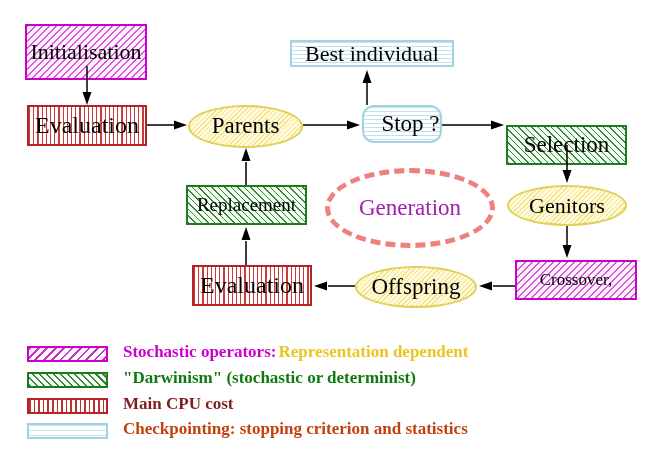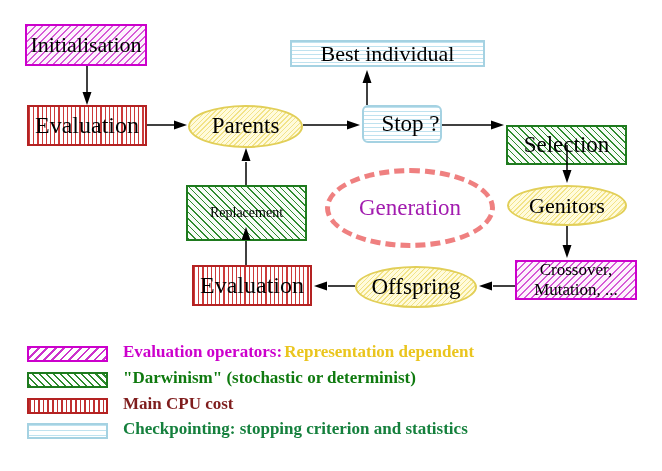--- a/index.html
+++ b/index.html
@@ -31,21 +31,21 @@
   }
   .f-cyan{
     border:2px solid #a5d2e2;
     background:repeating-linear-gradient(180deg,#bfe2ef 0,#bfe2ef 1.1px,#ffffff 1.1px,#ffffff 4px);
   }
   .f-yellow{
     border:2px solid #e2cf58;
     background:repeating-linear-gradient(135deg,#f2e388 0,#f2e388 1px,#fffbdc 1px,#fffbdc 3.4px);
   }
   .ellipse{border-radius:50%;}
-  .rounded{border-radius:6px;padding-left:17px;}
+  .rounded{border-radius:12px;padding-left:17px;}
   .gen-ellipse{
     position:absolute;border:5px dashed #ef8080;border-radius:50%;
     display:flex;align-items:center;justify-content:center;
     color:#a21caf;box-sizing:border-box;
   }
   .arrows{position:absolute;left:0;top:0;pointer-events:none;}
   .arrows line{stroke:#000;stroke-width:1.5;}
   .arrows polygon{fill:#000;}
   
   .legend-row{position:absolute;left:27px;height:16px;display:flex;align-items:center;}
@@ -69,70 +69,69 @@
     background:repeating-linear-gradient(180deg,#bfe2ef 0,#bfe2ef 1.3px,#ffffff 1.3px,#ffffff 5px);
   }
   .legend-text{
     position:absolute;left:96px;top:-4px;white-space:nowrap;
     font-weight:bold;font-size:17px;
   }
   .t-magenta{color:#cc00cc;}
   .t-gold{color:#eac51e;margin-left:2px;}
   .t-green{color:#0f7a0f;}
   .t-red{color:#7f1d1d;}
-  .t-cyan{color:#15803d;}
+  .t-cyan{color:#c2410c;}
   .two-line{flex-direction:column;font-size:17px;line-height:1.15;text-align:center;}
 </style>
 </head>
 <body>
 
 <div id="canvas">
 
-  <div class="node f-magenta" style="left:25px;top:24px;width:122px;height:42px;font-size:22px;">
+  <div class="node f-magenta" style="left:25px;top:24px;width:122px;height:56px;font-size:22px;">
     <span>Initialisation</span>
   </div>
 
   <div class="node f-red" style="left:27px;top:105px;width:120px;height:41px;font-size:24px;">
     <span>Evaluation</span>
   </div>
 
   <div class="node f-yellow ellipse" style="left:188px;top:105px;width:115px;height:43px;font-size:23px;">
     <span>Parents</span>
   </div>
 
-  <div class="node f-cyan" style="left:290px;top:40px;width:195px;height:27px;font-size:22px;">
+  <div class="node f-cyan" style="left:290px;top:40px;width:164px;height:27px;font-size:22px;">
     <span>Best individual</span>
   </div>
 
   <div class="node f-cyan rounded" style="left:362px;top:105px;width:80px;height:38px;font-size:23px;">
     <span>Stop ?</span>
   </div>
 
   <div class="node f-green" style="left:506px;top:105px;width:121px;height:40px;font-size:23px;margin-top:20px;">
     <span>Selection</span>
   </div>
 
   <div class="node f-yellow ellipse" style="left:507px;top:185px;width:120px;height:41px;font-size:22px;">
     <span>Genitors</span>
   </div>
 
   <div class="node f-magenta two-line" style="left:515px;top:260px;width:122px;height:40px;">
     <span>Crossover,</span>
-    <span>Mutation, ...</span>
   </div>
 
   <div class="node f-yellow ellipse" style="left:355px;top:266px;width:122px;height:42px;font-size:23px;">
     <span>Offspring</span>
   </div>
 
   <div class="node f-red" style="left:192px;top:265px;width:120px;height:41px;font-size:24px;">
     <span>Evaluation</span>
   </div>
 
-  <div class="node f-green" style="left:186px;top:185px;width:121px;height:56px;font-size:14px;">
+  <div class="node f-green" style="left:186px;top:185px;width:121px;height:40px;font-size:19px;">
     <span>Replacement</span>
   </div>
 
   <div class="gen-ellipse" style="left:325px;top:168px;width:170px;height:80px;font-size:23px;">
     <span>Generation</span>
   </div>
 
   <svg class="arrows" width="662" height="471" viewBox="0 0 662 471">
     <g>
       <line x1="87" y1="66" x2="87" y2="93"></line>
@@ -176,21 +175,21 @@
     </g>
     <g>
       <line x1="246" y1="185" x2="246" y2="162"></line>
         <polygon points="241.5,161 250.5,161 246,148"></polygon>
     </g>
   </svg>
 
   <div class="legend-row" style="top:346px;">
     <span class="swatch sw-magenta"></span>
     <span class="legend-text">
-      <span class="t-magenta">Evaluation operators:</span><span class="t-gold">Representation dependent</span>
+      <span class="t-magenta">Stochastic operators:</span><span class="t-gold">Representation dependent</span>
     </span>
   </div>
 
   <div class="legend-row" style="top:372px;">
     <span class="swatch sw-green"></span>
     <span class="legend-text t-green">"Darwinism" (stochastic or determinist)</span>
   </div>
 
   <div class="legend-row" style="top:398px;">
     <span class="swatch sw-red"></span>

